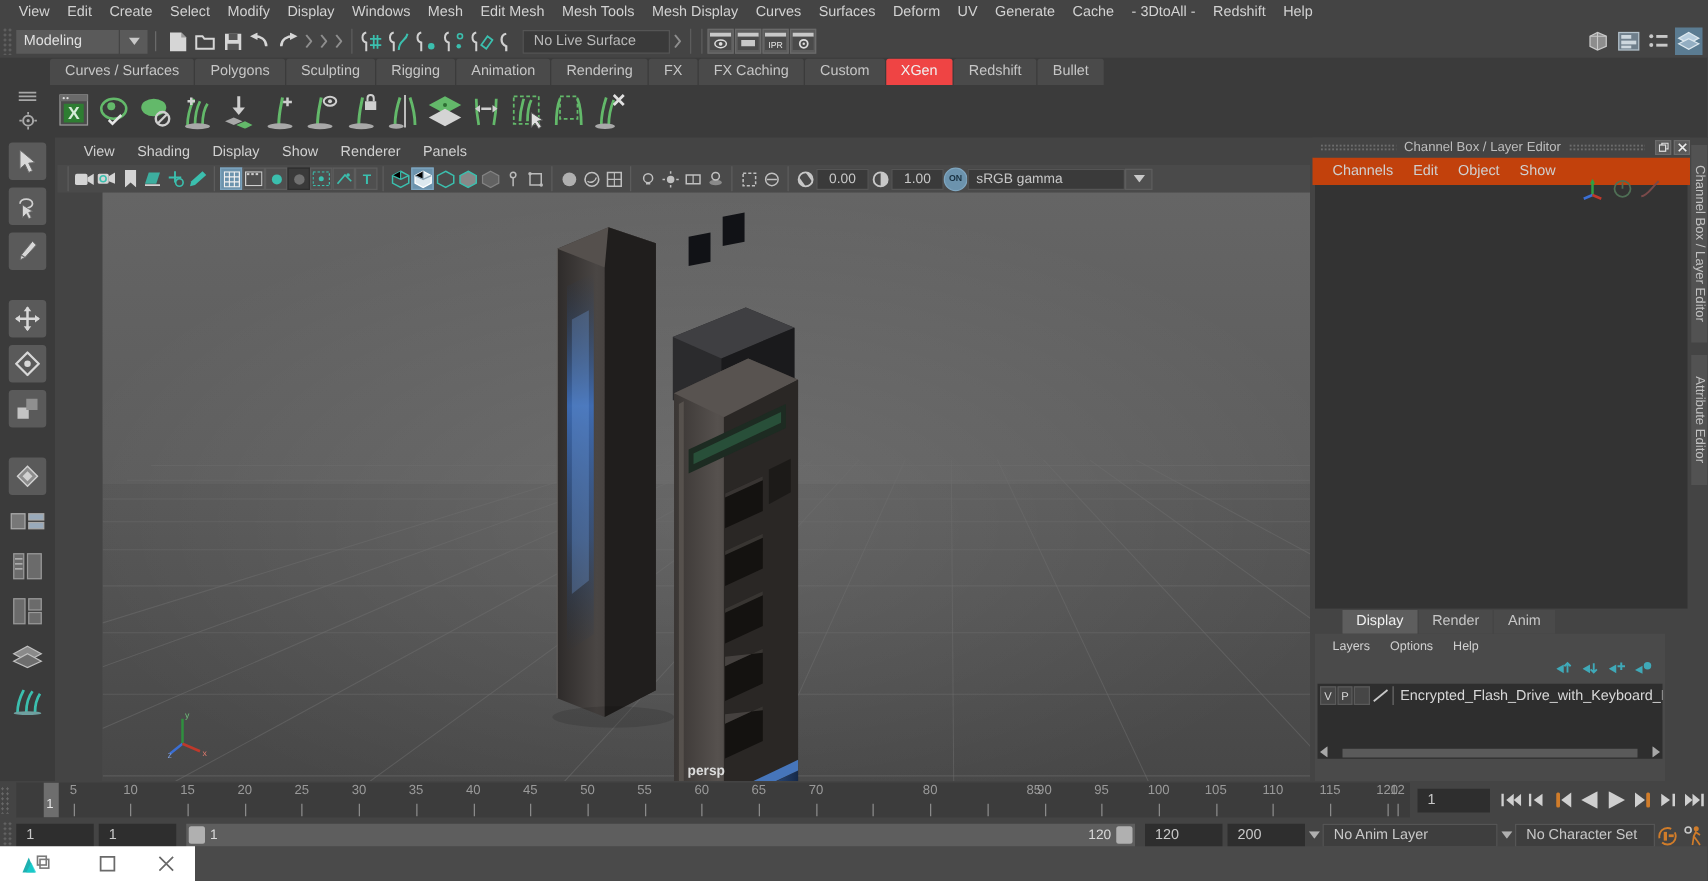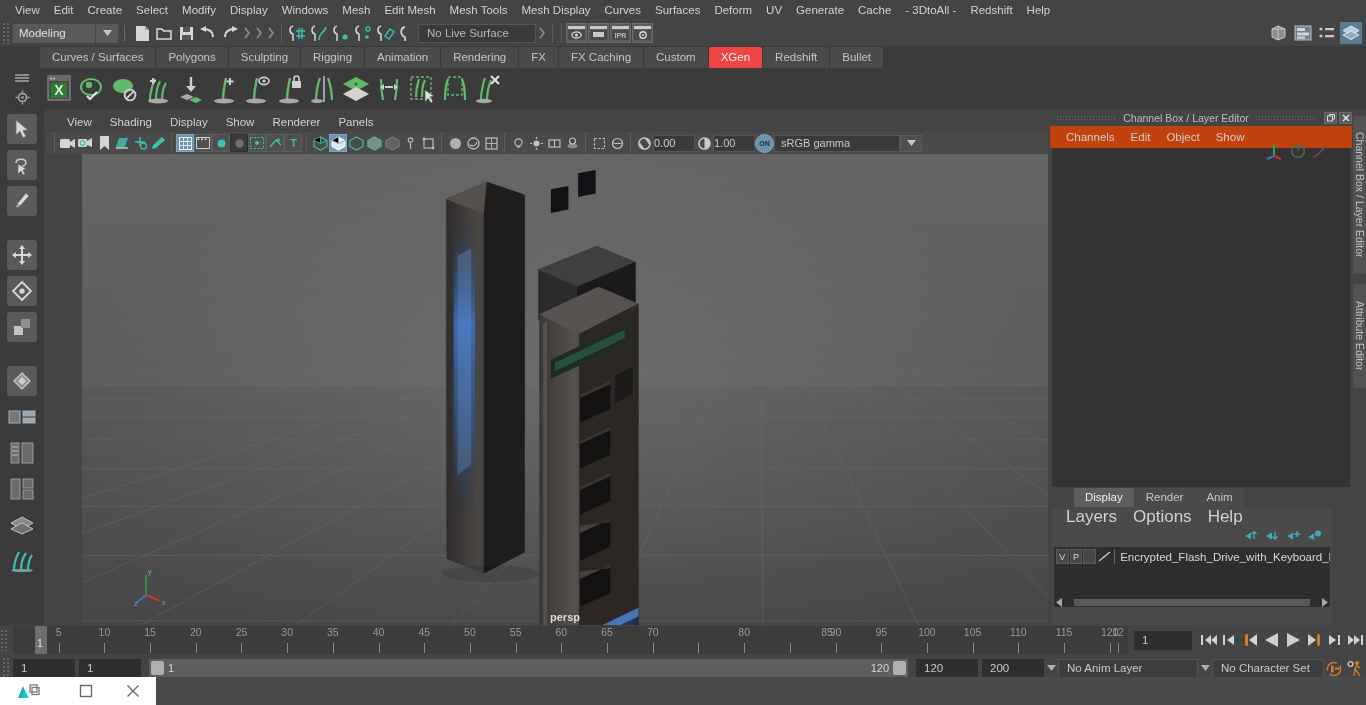--- a/index.html
+++ b/index.html
@@ -115,21 +115,21 @@
   .vp-toolbar {
     height: 22px; background: #4a4a4a; display:flex; align-items:center; flex:none;
     padding-left: 4px; gap: 0px;
   }
   .vt { width: 18px; height: 18px; display:flex; align-items:center; justify-content:center; flex:none;}
   .vt.box { background:#4f4f4f; border:1px solid #5d5d5d; }
   .vt.on { background:#6c93ad; border:1px solid #7fa6c0; }
   .vt.dark { background:#3a3a3a; border:1px solid #2e2e2e; }
   .numfield {
     width: 42px; height: 17px; background:#3a3a3a; border:1px solid #555;
-    color:#c8c8c8; font-size:11px; line-height:15px; text-align:left; flex:none;
+    color:#c8c8c8; font-size:11px; line-height:15px; text-align:center; flex:none;
   }
   .cmfield {
     width: 126px; height:17px; background:#3a3a3a; border:1px solid #555;
     color:#c8c8c8; font-size:11px; line-height:15px; padding-left:6px; flex:none;
     display:flex; align-items:center;
   }
   .cmarrow {
     width:22px;height:17px;background:#4f4f4f;border:1px solid #5d5d5d;
     display:flex;align-items:center;justify-content:center;flex:none;
   }
@@ -162,21 +162,21 @@
   .rp-menus { height: 22px; display:flex; align-items:center; padding-left:8px; background:#c2410c;}
   .rp-menus .mi { font-size:11.5px; color:#d0d0d0; padding:0 8px;}
   .cb-body { flex:1 1 auto; background:#333333; margin: 0 2px; min-height:0; }
   .cb-topicons { position:absolute; right: 24px; top: 16px; display:flex; gap:6px; align-items:center;}
 
   .layer-tabs { height: 20px; display:flex; align-items:flex-end; padding-left: 24px; background:#444;}
   .ltab { font-size:11.5px; padding: 0 11px; height:19px; line-height:19px; background:#4a4a4a; margin-right:1px; color:#c6c6c6;}
   .ltab.active { background:#5e5e5e; color:#f0f0f0; }
   .layer-body { background:#4a4a4a; margin: 0 20px 0 2px; flex:none; height: 118px; position:relative;}
   .layer-menus { height:20px; display:flex; align-items:center; padding-left:6px;}
-  .layer-menus .mi { font-size:17px; color:#d0d0d0; padding:0 8px;}
+  .layer-menus .mi { font-size:10px; color:#d0d0d0; padding:0 8px;}
   .layer-arrows { height:18px; display:flex; justify-content:flex-end; align-items:center; gap:7px; padding-right:10px;}
   .layer-list { background:#2e2e2e; height: 60px; margin: 2px 2px 0 2px; position:relative;}
   .layer-row { height: 19px; display:flex; align-items:center; padding-left:2px; gap:1px;}
   .lchip { width:14px;height:15px;background:#464646;border:1px solid #5a5a5a;
            font-size:9px;color:#d8d8d8;display:flex;align-items:center;justify-content:center;}
   .lname { font-size:11.5px; color:#d8d8d8; white-space:nowrap; overflow:hidden; margin-left:4px;}
   .lscroll { position:absolute; left:2px; right:2px; bottom:0px; height:10px; display:flex; align-items:center;}
   .lscroll .bar { flex:1 1 auto; height:7px; background:#5a5a5a; margin:0 10px;}
   .vtab-strip {
     width: 14px; background: #444; display:flex; flex-direction:column;

